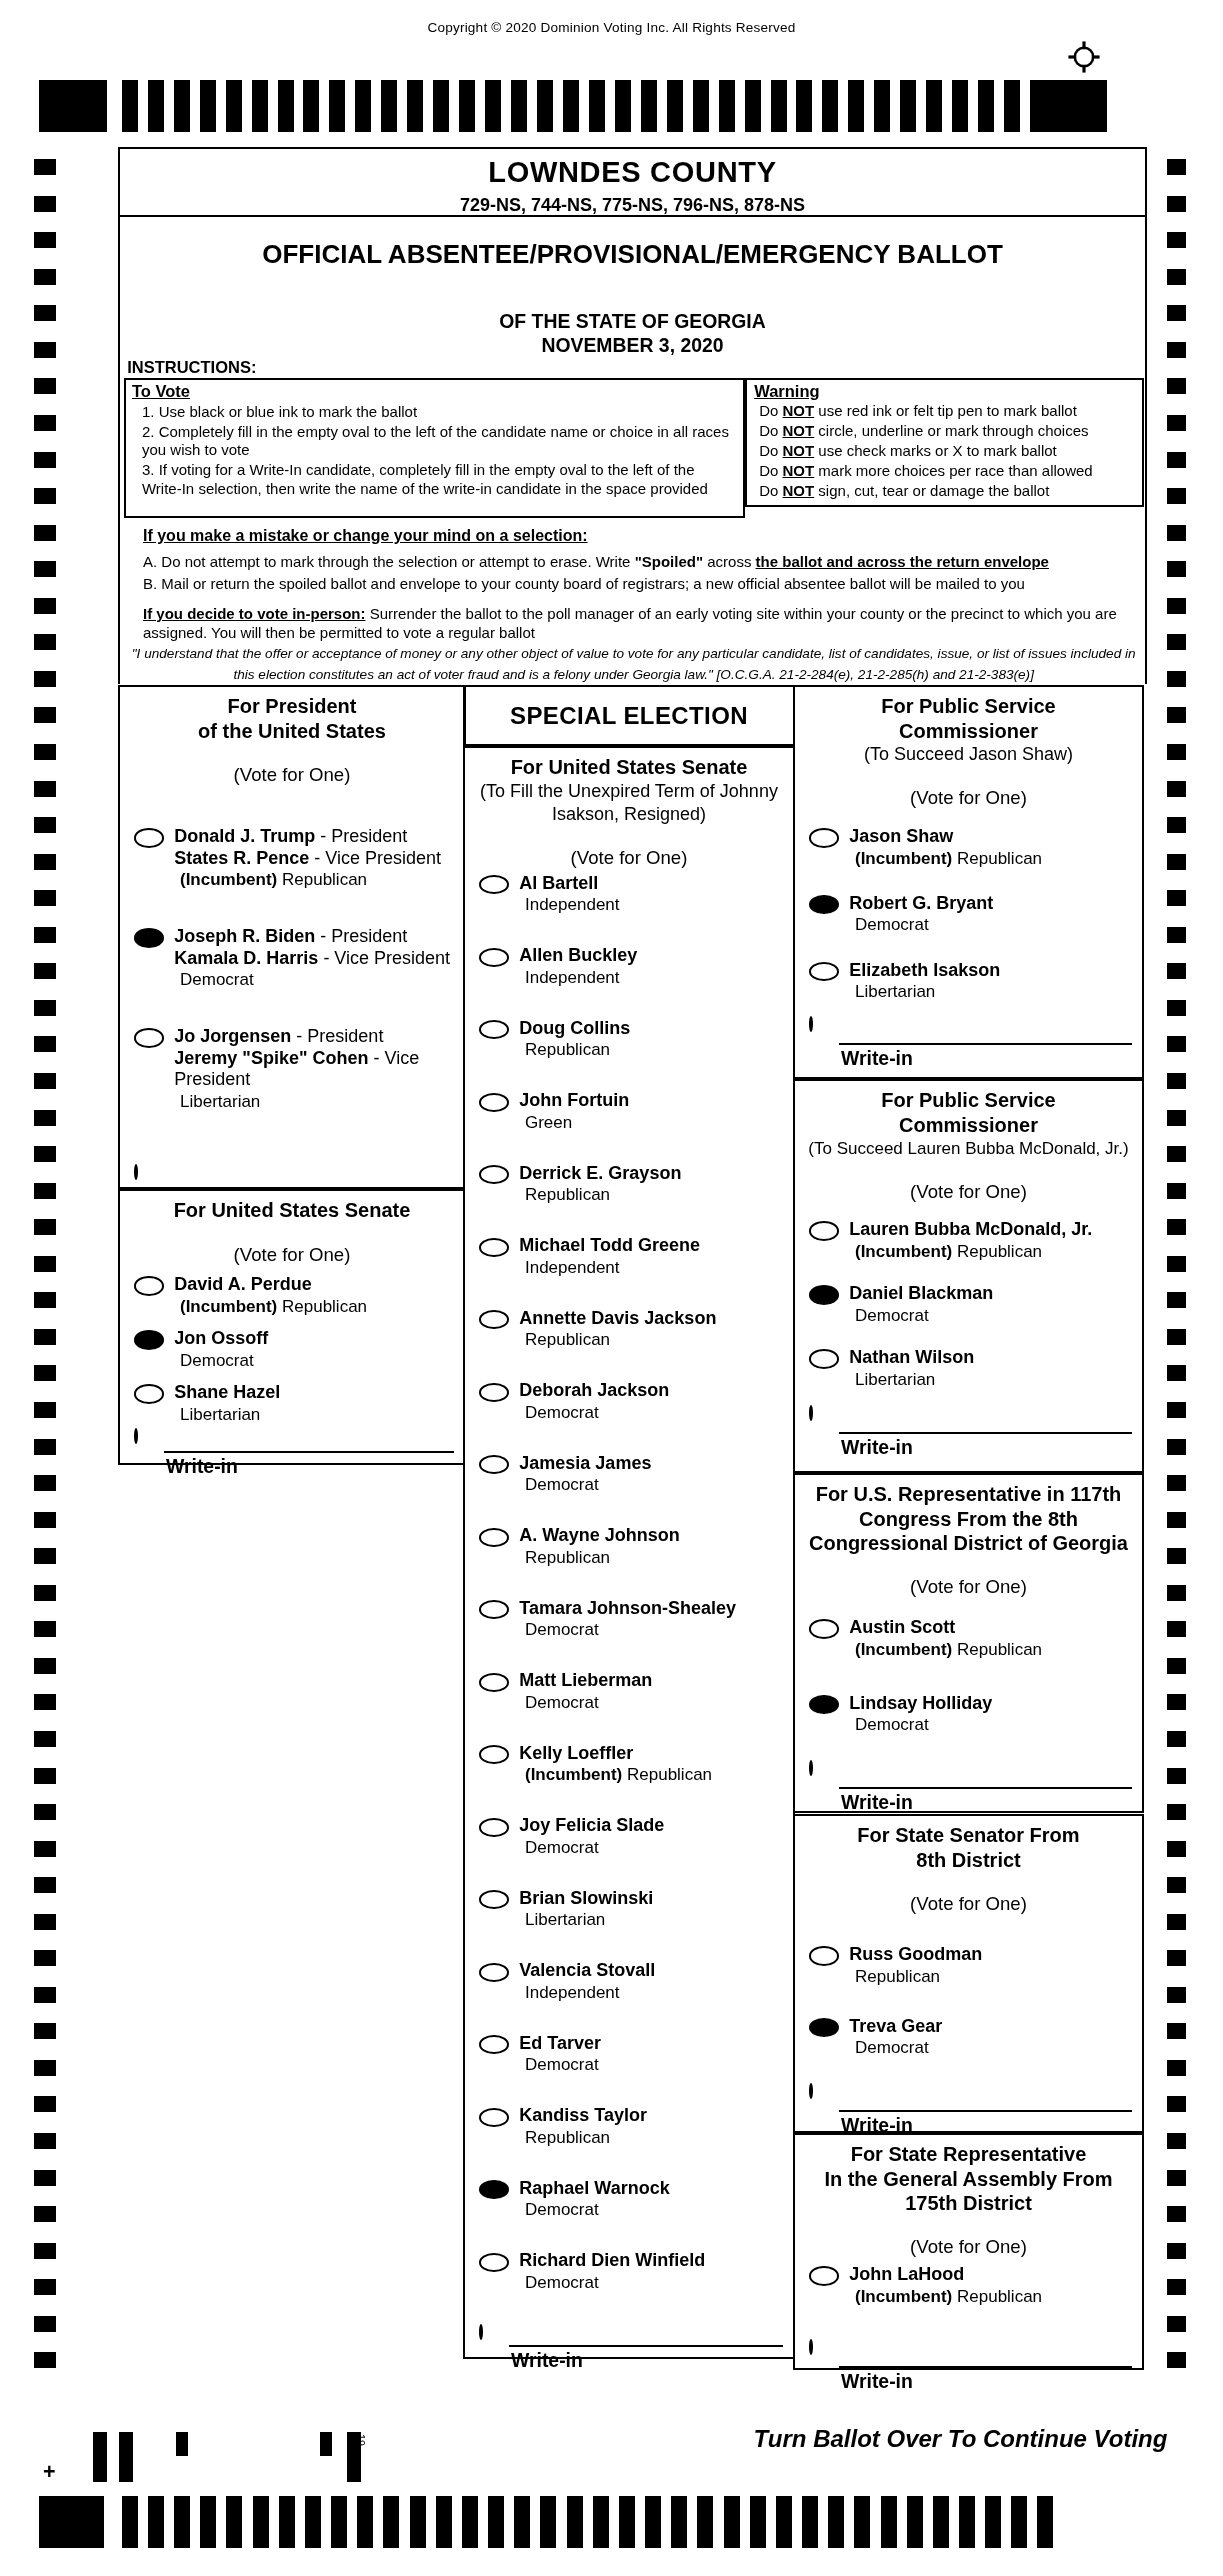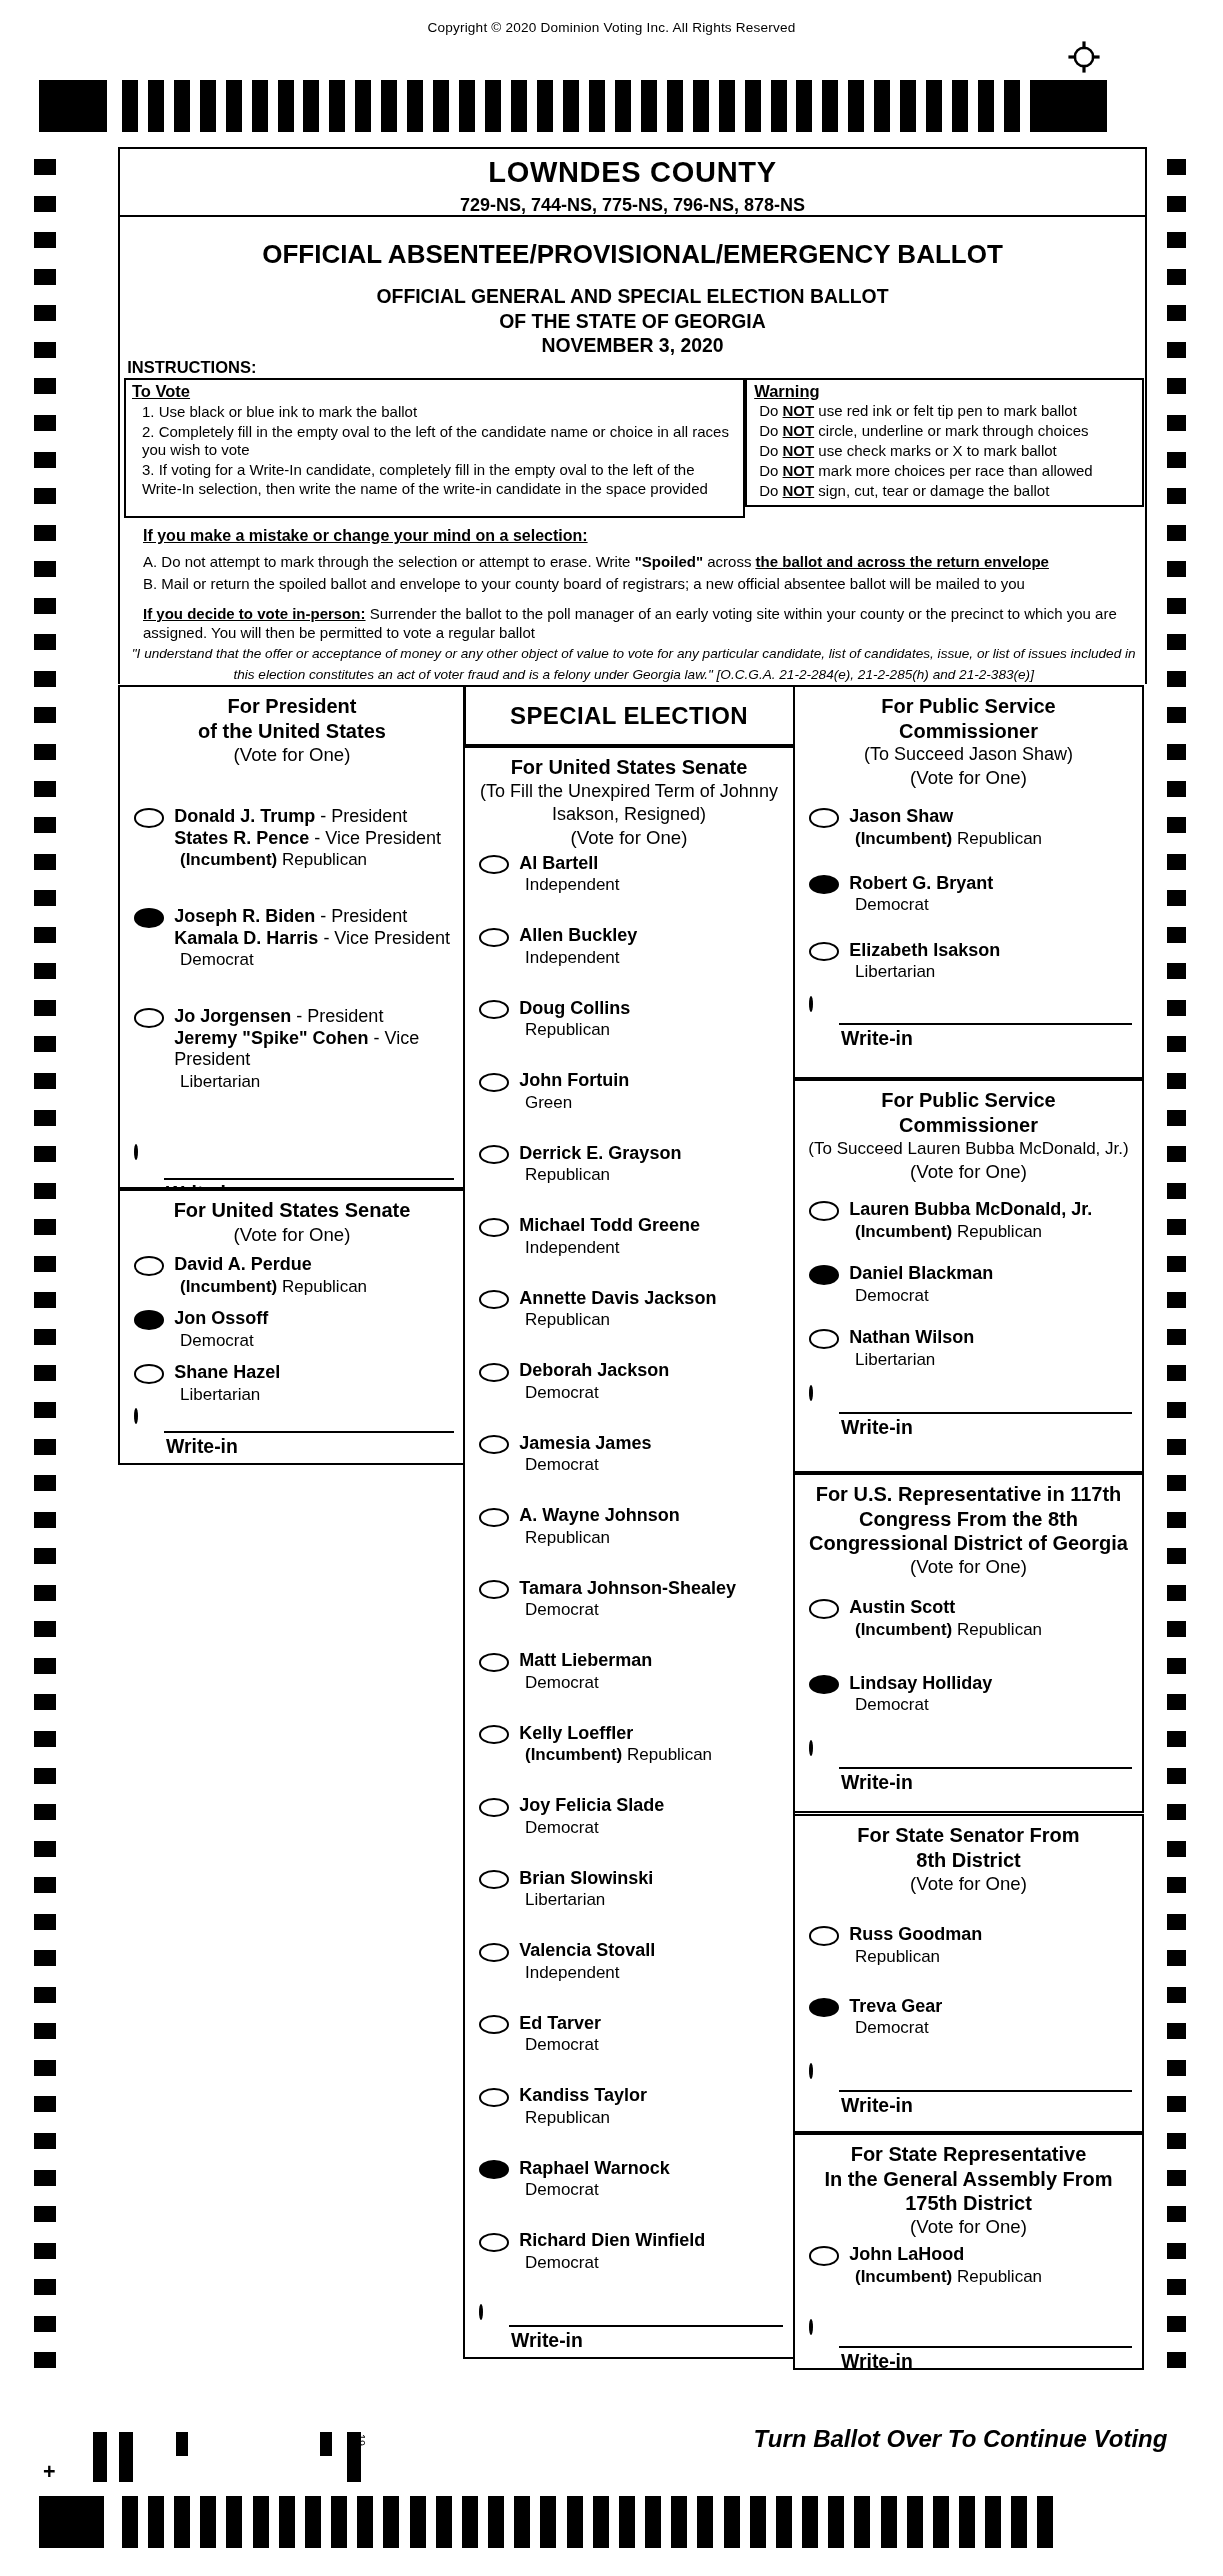--- a/index.html
+++ b/index.html
@@ -60,21 +60,21 @@
   .race-us-senate { top:504px; height:276px; }
   .race-psc-shaw { top:0; height:394px; }
   .race-psc-mcdonald { top:394px; height:394px; }
   .race-us-rep-117 { top:788px; height:340px; }
   .race-state-senator-8 { top:1129px; height:319px; }
   .race-state-rep-175 { top:1448px; height:237px; }
 
   .race-title { font-size:20px; line-height:24.4px; font-weight:bold; text-align:center; }
   .race-title.first { margin-top:7.2px; }
   .race-sub { font-size:18px; line-height:23px; text-align:center; white-space:nowrap; }
-  .vote-for { font-size:18.6px; line-height:23px; text-align:center; }
+  .vote-for { font-size:18.6px; line-height:23px; text-align:center;margin-top:20px; }
 
   .candidate { display:flex; align-items:flex-start; margin:29px 0 0 14.3px; }
   .oval { width:30px; height:19.4px; border:2.2px solid #000; border-radius:50%;
           flex:none; margin-top:2.2px; background:#fff; }
   .oval.filled { background:#000; }
   .cand-text { margin-left:10px; }
   .cand-name { font-size:18px; line-height:21.5px; font-weight:bold; }
   .cand-name .suffix { font-weight:normal; }
   .party { font-size:17px; line-height:21px; padding-left:5.7px; }
   .party .inc { font-weight:bold; }
@@ -133,21 +133,20 @@
   </svg>
 
   <div id="main-box">
     <div id="county-box">
       <div id="county-name">LOWNDES COUNTY</div>
       <div id="precincts">729-NS, 744-NS, 775-NS, 796-NS, 878-NS</div>
     </div>
 
     <div id="head-box">
       <div id="ballot-title">OFFICIAL ABSENTEE/PROVISIONAL/EMERGENCY BALLOT</div>
-      <div id="sub0" class="sub-line">OFFICIAL GENERAL AND SPECIAL ELECTION BALLOT</div>
       <div id="sub1" class="sub-line">OF THE STATE OF GEORGIA</div>
       <div id="sub2" class="sub-line">NOVEMBER 3, 2020</div>
       <div id="instructions-label">INSTRUCTIONS:</div>
 
       <div id="to-vote-box">
         <div class="box-heading">To Vote</div>
         <div class="tv-item">1. Use black or blue ink to mark the ballot</div>
         <div class="tv-item">2. Completely fill in the empty oval to the left of the candidate name or choice in all races you wish to vote</div>
         <div class="tv-item">3. If voting for a Write-In candidate, completely fill in the empty oval to the left of the Write-In selection, then write the name of the write-in candidate in the space provided</div>
       </div>

